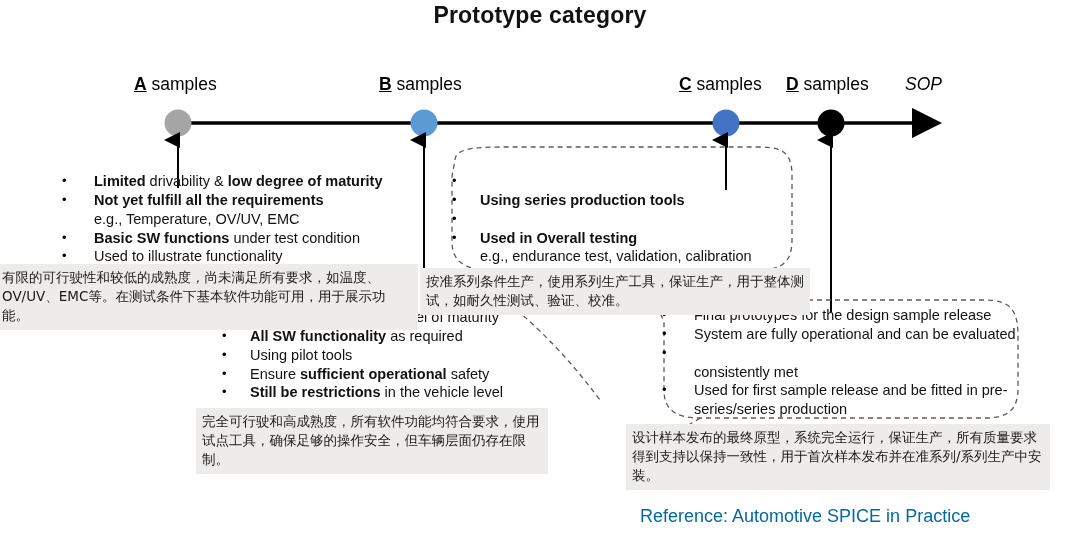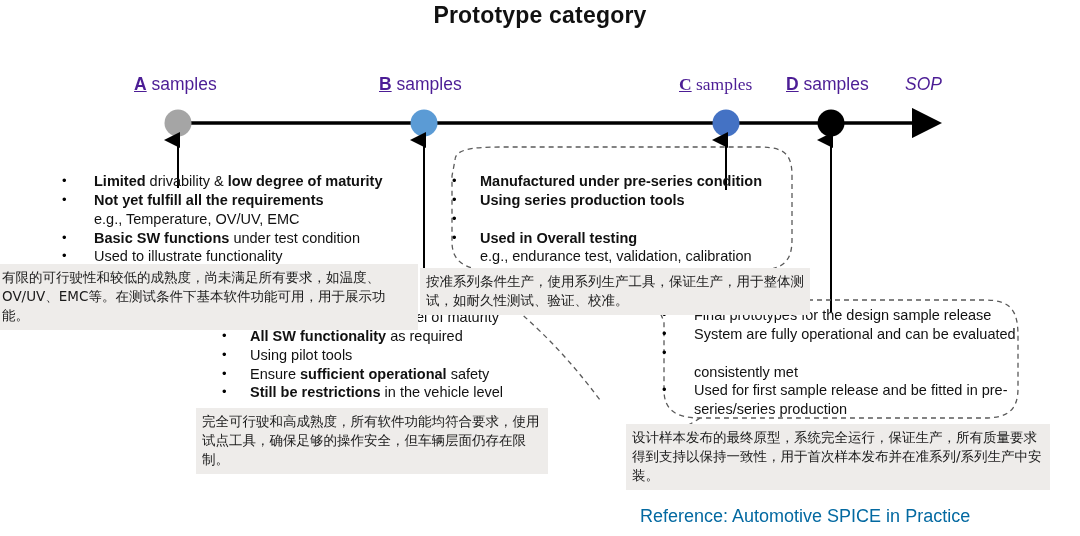--- a/index.html
+++ b/index.html
@@ -38,21 +38,21 @@
     left: 0;
     top: 0;
     width: 1080px;
     height: 536px;
     pointer-events: none;
   }
 
   .milestone-label {
     position: absolute;
     font-size: 17.5px;
-    color: #4c1d95;
+    color: #000000;
     white-space: nowrap;
   }
   .milestone-label .letter {
     font-weight: bold;
     text-decoration: underline;
   }
 
   
   .block {
     position: absolute;
@@ -156,21 +156,21 @@
              L664,322 Z" fill="none" stroke="#5a5a5a" stroke-width="1.3" stroke-dasharray="5,4"></path>
     <path d="M700,418 C680,432 650,440 628,444" fill="none" stroke="#5a5a5a" stroke-width="1.3" stroke-dasharray="5,4"></path>
   </svg>
 
   <div class="milestone-label" style="left:134px; top:74px;">
     <span class="letter">A</span><span> samples</span>
   </div>
   <div class="milestone-label" style="left:379px; top:74px;">
     <span class="letter">B</span><span> samples</span>
   </div>
-  <div class="milestone-label" style="left:679px; top:74px;font-family:Liberation Serif, serif;">
+  <div class="milestone-label" style="left:679px; top:74px;">
     <span class="letter">C</span><span> samples</span>
   </div>
   <div class="milestone-label" style="left:786px; top:74px;">
     <span class="letter">D</span><span> samples</span>
   </div>
   <div class="milestone-label" style="left:905px; top:74px;font-style:italic;">
     <span>SOP</span>
   </div>
 
   <div class="block" id="block-a">
@@ -213,21 +213,20 @@
         <span class="bullet-text"><span>Ensure </span><b>sufficient operational</b><span> safety</span></span>
       </div>
       <div class="bullet-row">
         <span class="bullet-dot">•</span>
         <span class="bullet-text"><b>Still be restrictions</b><span> in the vehicle level</span></span>
       </div>
     </div>
   <div class="block" id="block-c">
       <div class="bullet-row">
         <span class="bullet-dot">•</span>
-        <span class="bullet-text"><b>Manufactured under pre-series condition</b></span>
       </div>
       <div class="bullet-row">
         <span class="bullet-dot">•</span>
         <span class="bullet-text"><b>Using series production tools</b></span>
       </div>
       <div class="bullet-row">
         <span class="bullet-dot">•</span>
       </div>
       <div class="bullet-row">
         <span class="bullet-dot">•</span>

